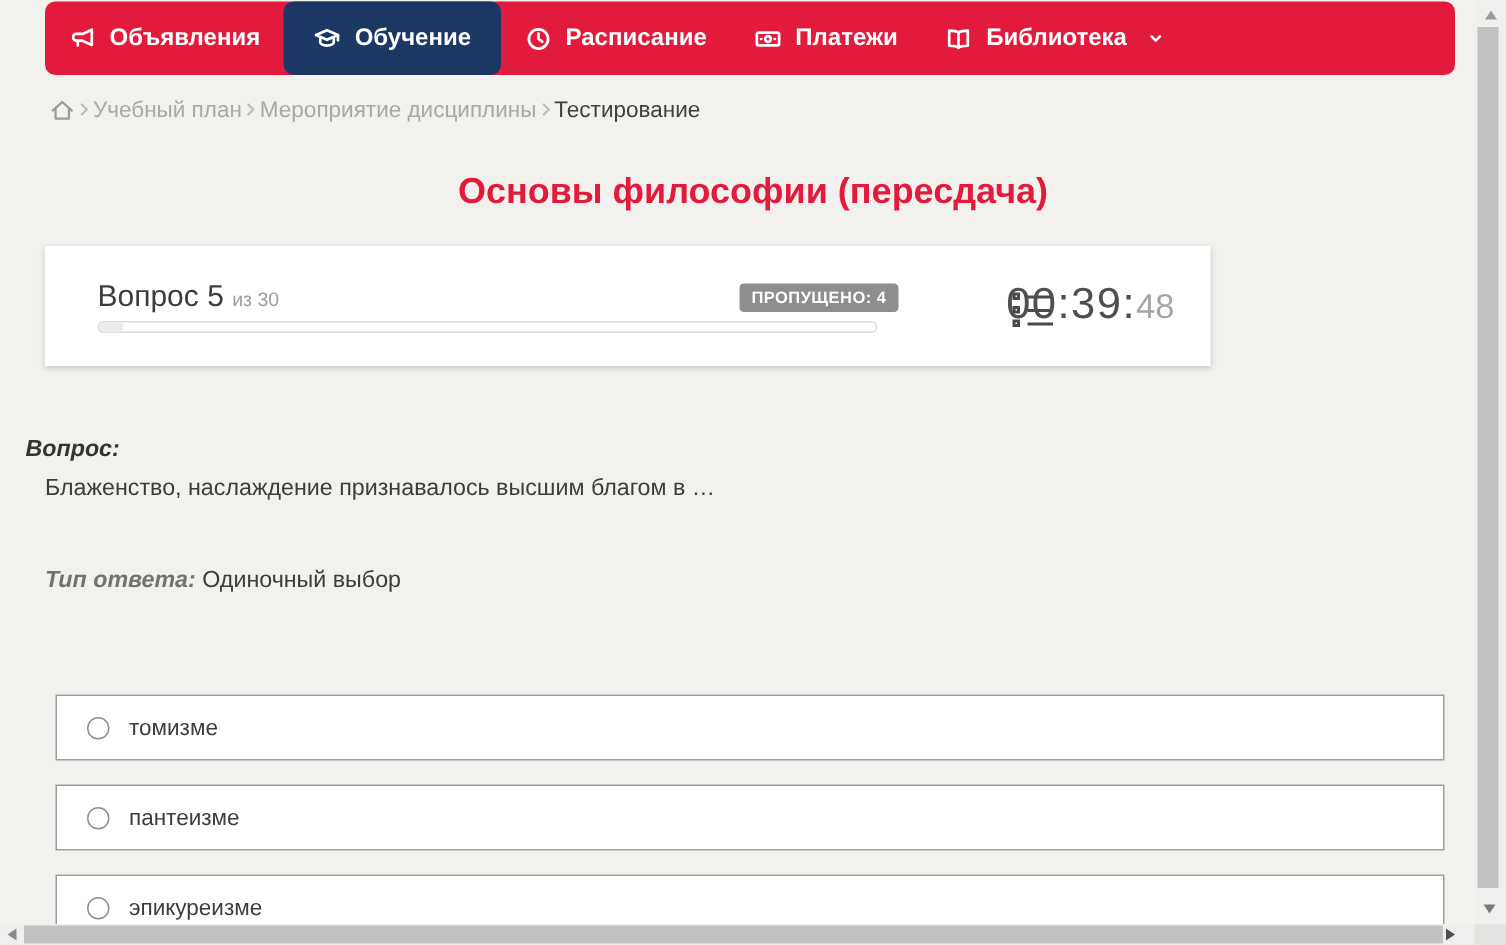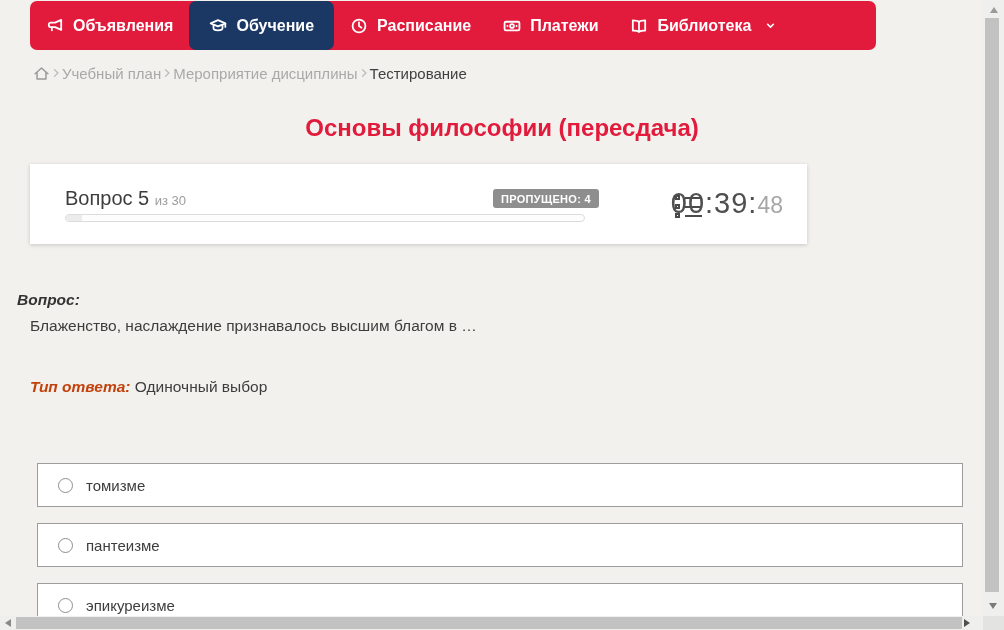--- a/index.html
+++ b/index.html
@@ -7,21 +7,21 @@
   body {
     position:relative;
     background:#f2f1ed;
     font-family:"Liberation Sans", sans-serif;
     overflow:hidden;
   }
   svg { display:block; }
 
   
   .topnav {
-    position:absolute; left:30px; top:1px; width:846px; height:49px;
+    position:absolute; left:30px; top:1px; width:940px; height:49px;
     background:#e21a3c; border-radius:7px;
     display:flex; align-items:stretch;
   }
   .nav-item {
     display:flex; align-items:center; gap:9px;
     padding:0 16px; color:#fff; font-weight:700; font-size:16px;
     white-space:nowrap; cursor:pointer;
   }
   .nav-item.active { background:#1b3864; border-radius:7px; padding:0 20px; }
   .nav-chevron { margin-left:4px; }
@@ -68,21 +68,21 @@
   }
   .timer-sec { font-size:23px; color:#a6a6a6; letter-spacing:0; }
 
   
   .qlabel {
     position:absolute; left:17px; top:291px;
     font-size:15.5px; font-weight:700; font-style:italic; color:#333;
   }
   .qtext { position:absolute; left:30px; top:317px; font-size:15.5px; color:#3d3d3d; }
   .qtype-row { position:absolute; left:30px; top:378px; font-size:15.5px; color:#3d3d3d; }
-  .qtype-label { font-weight:700; font-style:italic; color:#c2410c; }
+  .qtype-label { font-weight:700; font-style:italic; color:#737373; }
 
   
   .option {
     position:absolute; left:37px; width:926px; height:44px;
     background:#fff; border:1px solid #9c9c9c;
     display:flex; align-items:center; padding-left:20px; cursor:pointer;
   }
   .opt-1 { top:463px; }
   .opt-2 { top:523px; }
   .opt-3 { top:583px; }

